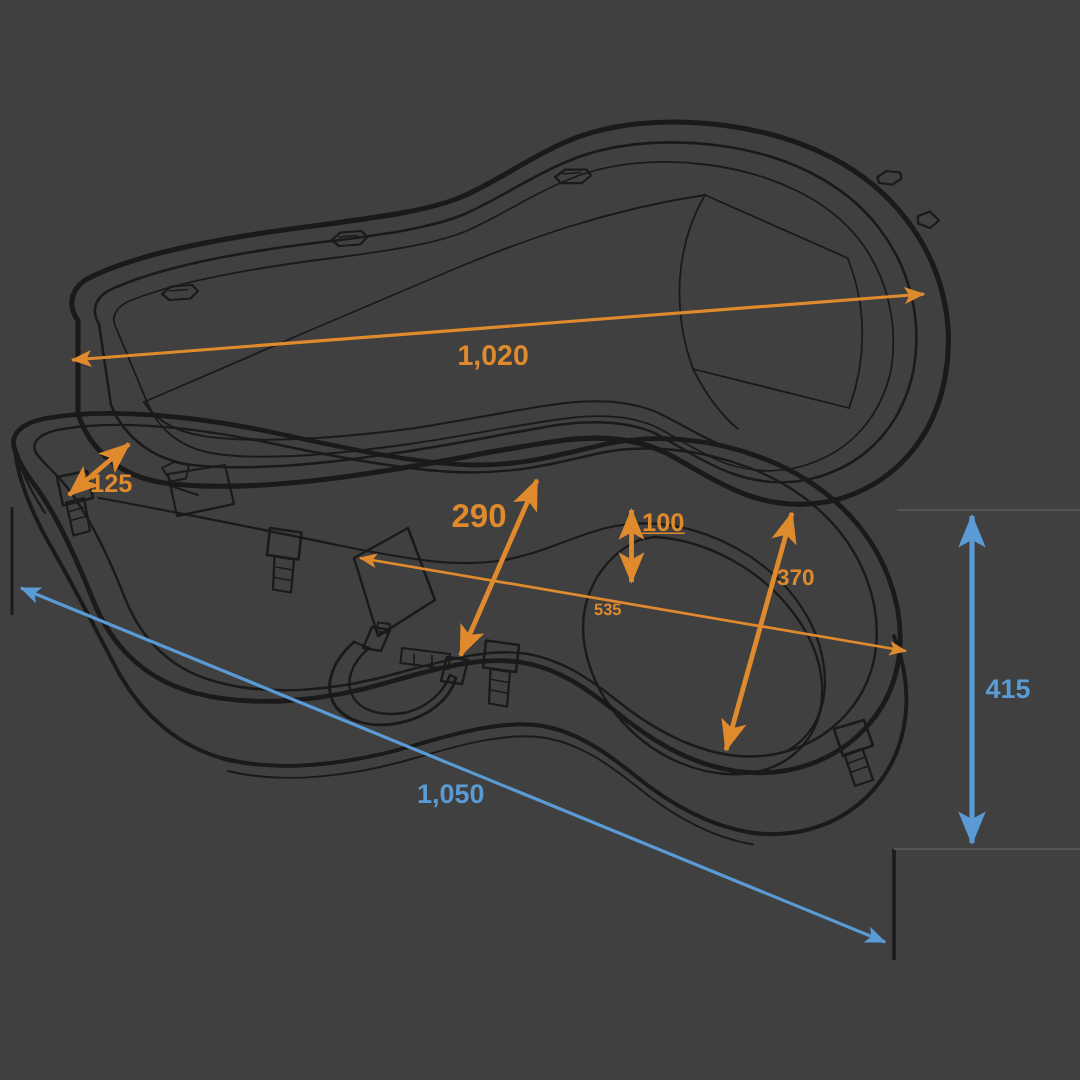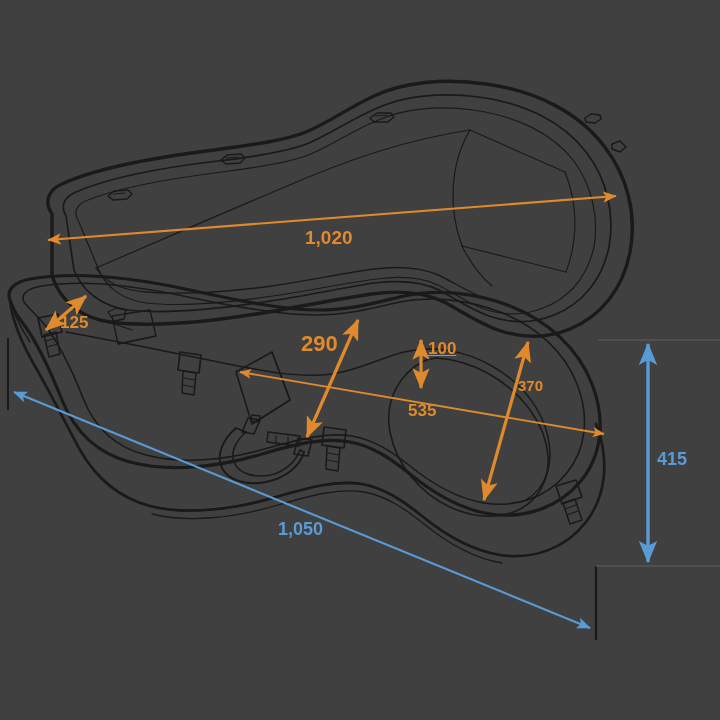--- a/index.html
+++ b/index.html
@@ -314,19 +314,19 @@
   <span class="dim-label orange" style="left:305px; top:228px; font-size:19px;">1,020</span>
 
   <span class="dim-label orange" style="left:60px; top:314px; font-size:17px;">125</span>
 
   <span class="dim-label orange" style="left:301px; top:333px; font-size:22px;">290</span>
 
   <span class="dim-label orange" style="left:428px; top:340px; font-size:17px;text-decoration:underline;">100</span>
 
   <span class="dim-label orange" style="left:518px; top:360px; font-size:15px;margin-top:18px;">370</span>
 
-  <span class="dim-label orange" style="left:408px; top:402px; font-size:17px;">535</span>
+  <span class="dim-label orange" style="left:396px; top:402px; font-size:11px;">535</span>
 
   <span class="dim-label blue" style="left:278px; top:520px; font-size:18px;">1,050</span>
 
   <span class="dim-label blue" style="left:657px; top:450px; font-size:18px;text-align:right;">415</span>
 
 </div>
 
 </body></html>

